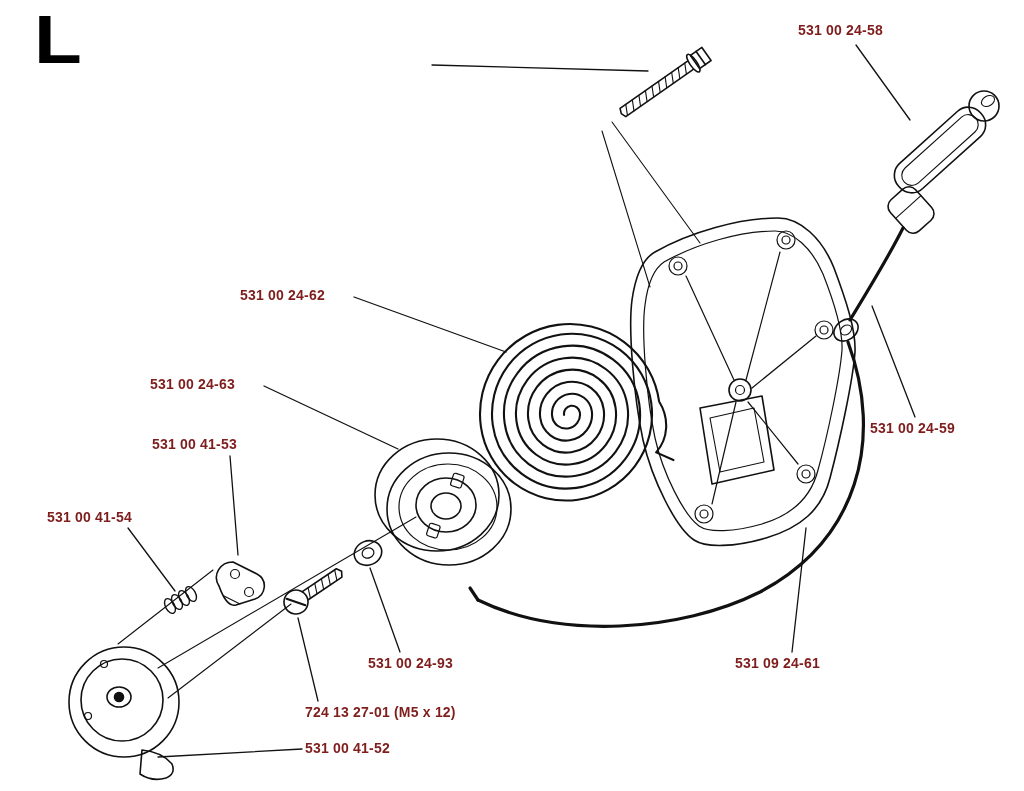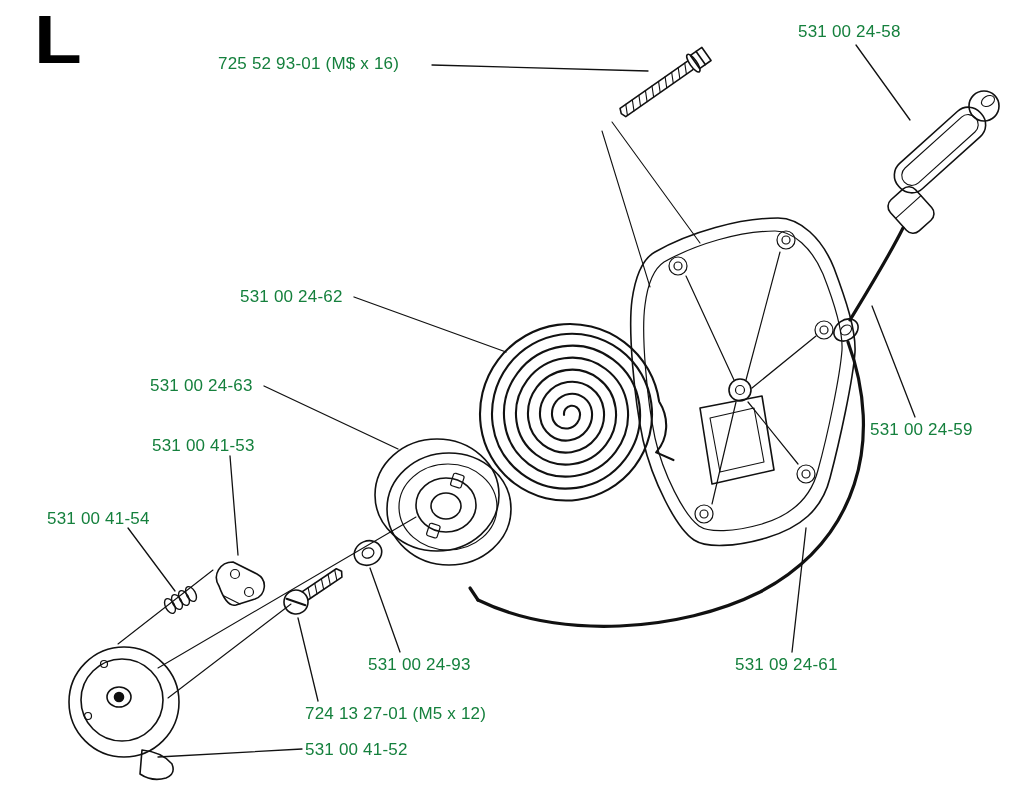--- a/index.html
+++ b/index.html
@@ -6,24 +6,25 @@
   #stage {
     position:relative;
     width:1024px; height:791px;
     background:#ffffff;
     font-family:"Liberation Sans", sans-serif;
     overflow:hidden;
   }
   #drawing { position:absolute; left:0; top:0; }
   .label {
     position:absolute;
-    font-size:17px;
-    color:#15803d;
+    font-size:14px;
+    color:#7f1d1d;
     white-space:nowrap;
     letter-spacing:0.2px;
+    font-weight:bold;
   }
   .section-letter {
     position:absolute;
     left:34px; top:0px;
     font-size:68px;
     font-weight:900;
     color:#000;
     letter-spacing:-3px;
     transform:scale(1.15,1.0);
     transform-origin:left top;
@@ -210,21 +211,20 @@
       <ellipse cx="119" cy="697" rx="12" ry="10"></ellipse>
       <circle cx="119" cy="697" r="4.5" fill="#111111"></circle>
       <circle cx="104" cy="664" r="3.5" stroke-width="1.2"></circle>
       <circle cx="88" cy="716" r="3.5" stroke-width="1.2"></circle>
       <path d="M 142,750 q 20,2 30,14 q 4,10 -6,14 q -14,4 -26,-4 z"></path>
     </g>
   </svg>
 
   <div class="section-letter">L</div>
 
-  <div class="label" style="left:218px; top:54px;">725 52 93-01 (M$ x 16)</div>
   <div class="label" style="left:798px; top:22px;">531 00 24-58</div>
   <div class="label" style="left:240px; top:287px;">531 00 24-62</div>
   <div class="label" style="left:150px; top:376px;">531 00 24-63</div>
   <div class="label" style="left:152px; top:436px;">531 00 41-53</div>
   <div class="label" style="left:47px;  top:509px;">531 00 41-54</div>
   <div class="label" style="left:870px; top:420px;">531 00 24-59</div>
   <div class="label" style="left:368px; top:655px;">531 00 24-93</div>
   <div class="label" style="left:305px; top:704px;text-align:center;">724 13 27-01 (M5 x 12)</div>
   <div class="label" style="left:305px; top:740px;">531 00 41-52</div>
   <div class="label" style="left:735px; top:655px;">531 09 24-61</div>

